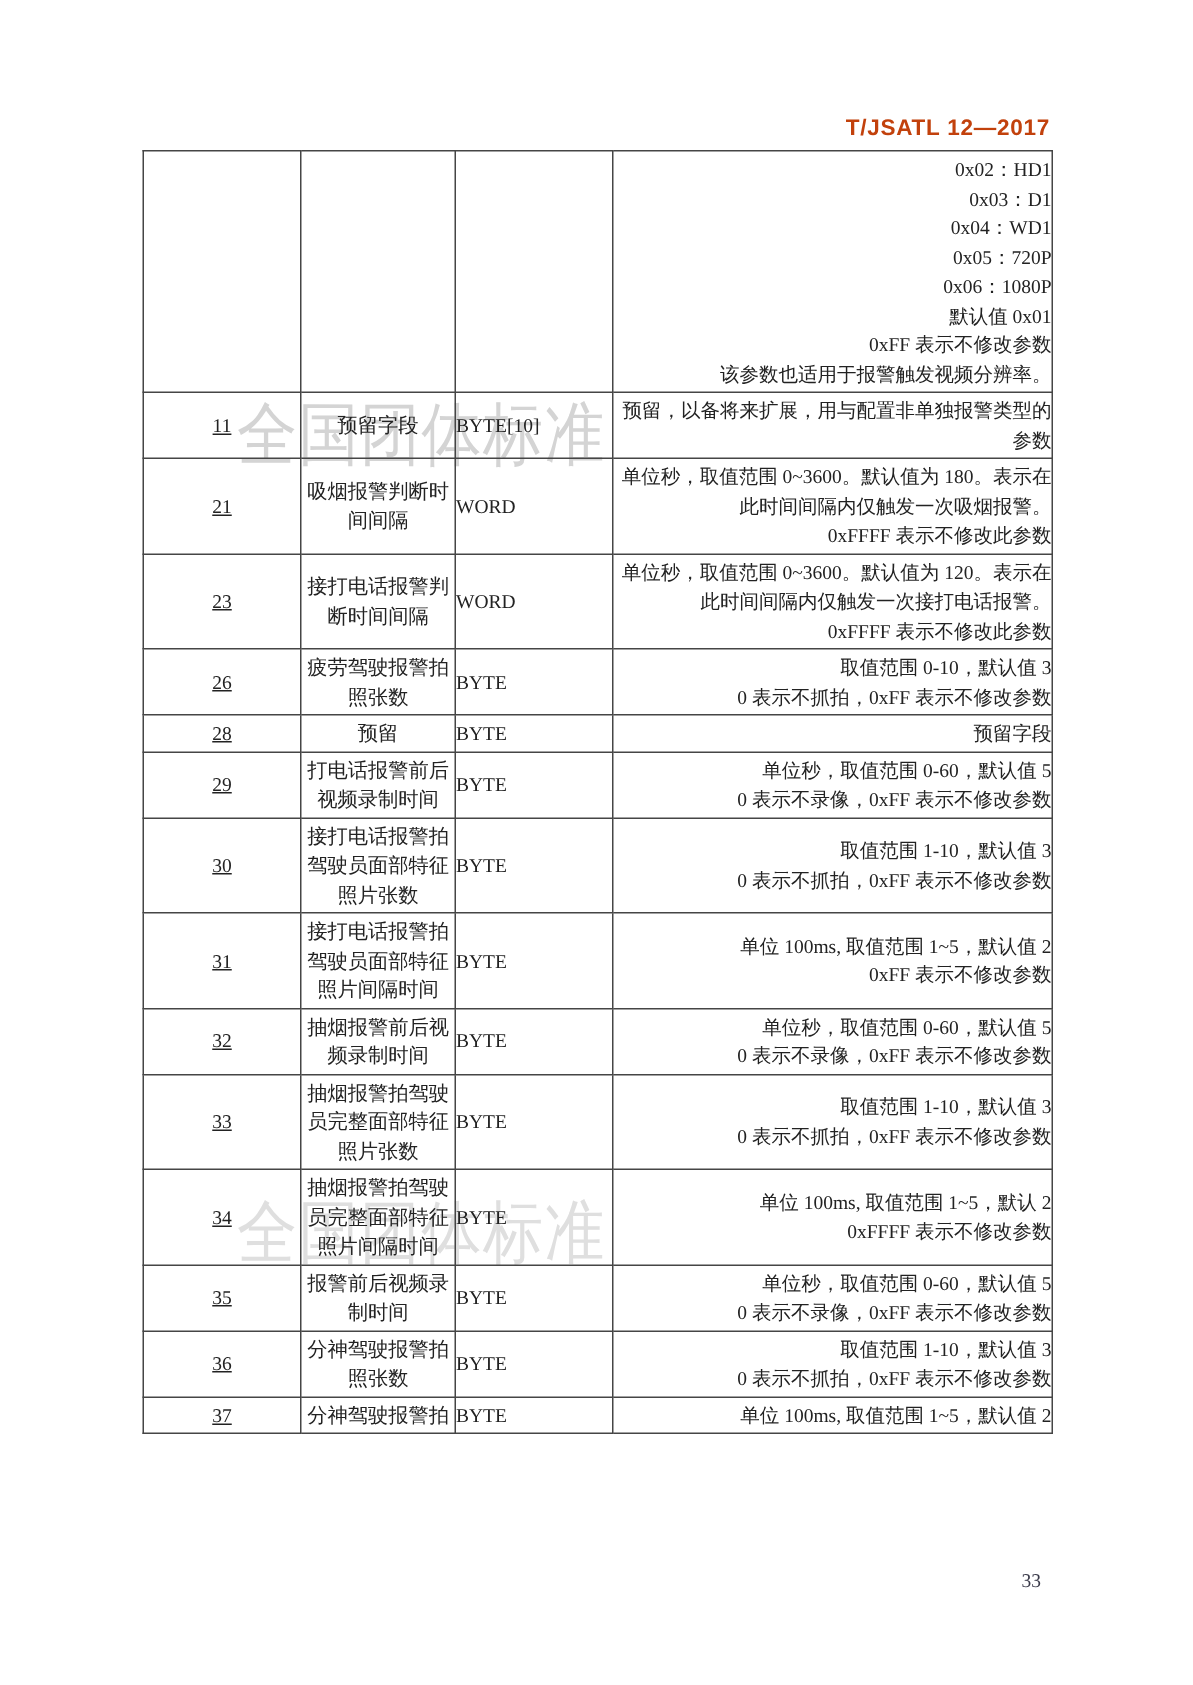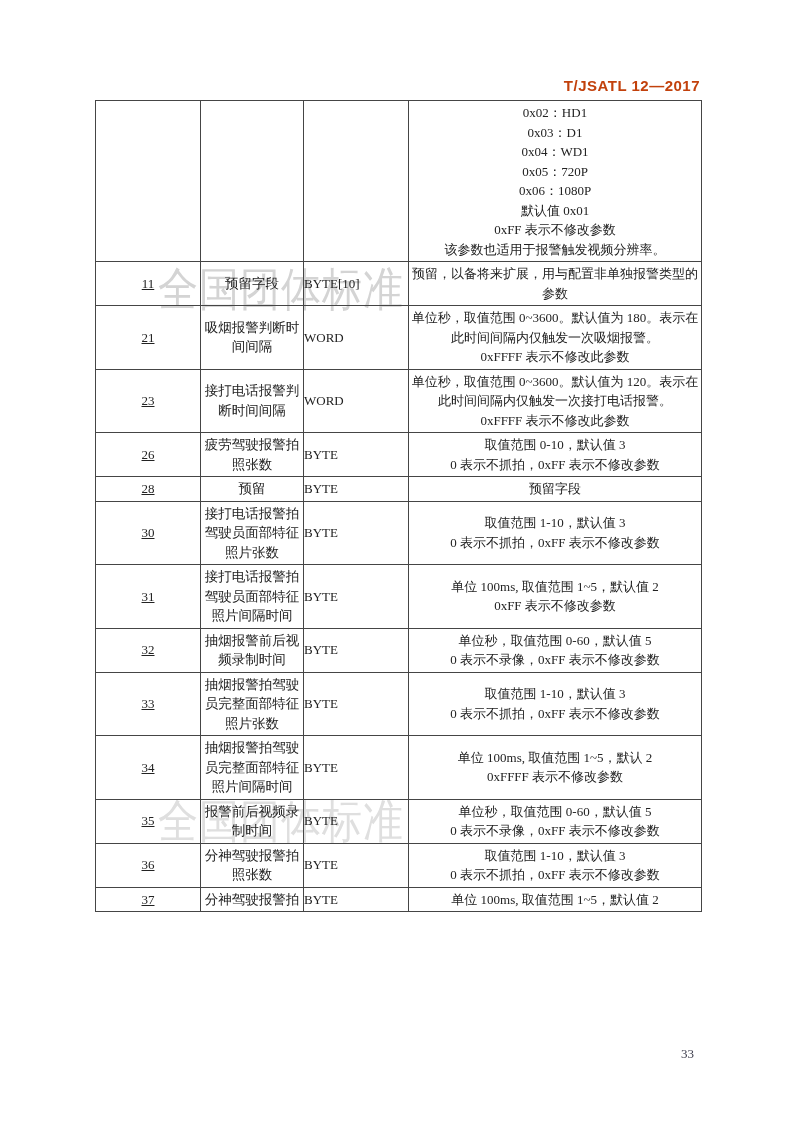--- a/index.html
+++ b/index.html
@@ -60,21 +60,21 @@
     font-size: 13.5px;
     line-height: 19.5px;
     word-break: break-all;
   }
   td.cell-type {
     text-align: left;
     font-size: 13px;
     line-height: 19.5px;
   }
   td.cell-desc {
-    text-align: center;
+    text-align: right;
     padding-left: 8px;
     padding-right: 5px;
     margin-left: 12px;
   }
   td.cell-desc .desc-line {
     font-size: 13px;
     line-height: 19.5px;
     word-break: break-all;
   }
   .page-number {
@@ -152,20 +152,29 @@
       </tr>
       <tr>
         <td class="cell-id">28</td>
         <td class="cell-name">预留</td>
         <td class="cell-type">BYTE</td>
         <td class="cell-desc">
           <div class="desc-line">预留字段</div>
         </td>
       </tr>
       <tr>
+        <td class="cell-id">29</td>
+        <td class="cell-name">打电话报警前后视频录制时间</td>
+        <td class="cell-type">BYTE</td>
+        <td class="cell-desc">
+          <div class="desc-line">单位秒，取值范围 0-60，默认值 5</div>
+          <div class="desc-line">0 表示不录像，0xFF 表示不修改参数</div>
+        </td>
+      </tr>
+      <tr>
         <td class="cell-id">30</td>
         <td class="cell-name">接打电话报警拍驾驶员面部特征照片张数</td>
         <td class="cell-type">BYTE</td>
         <td class="cell-desc">
           <div class="desc-line">取值范围 1-10，默认值 3</div>
           <div class="desc-line">0 表示不抓拍，0xFF 表示不修改参数</div>
         </td>
       </tr>
       <tr>
         <td class="cell-id">31</td>

